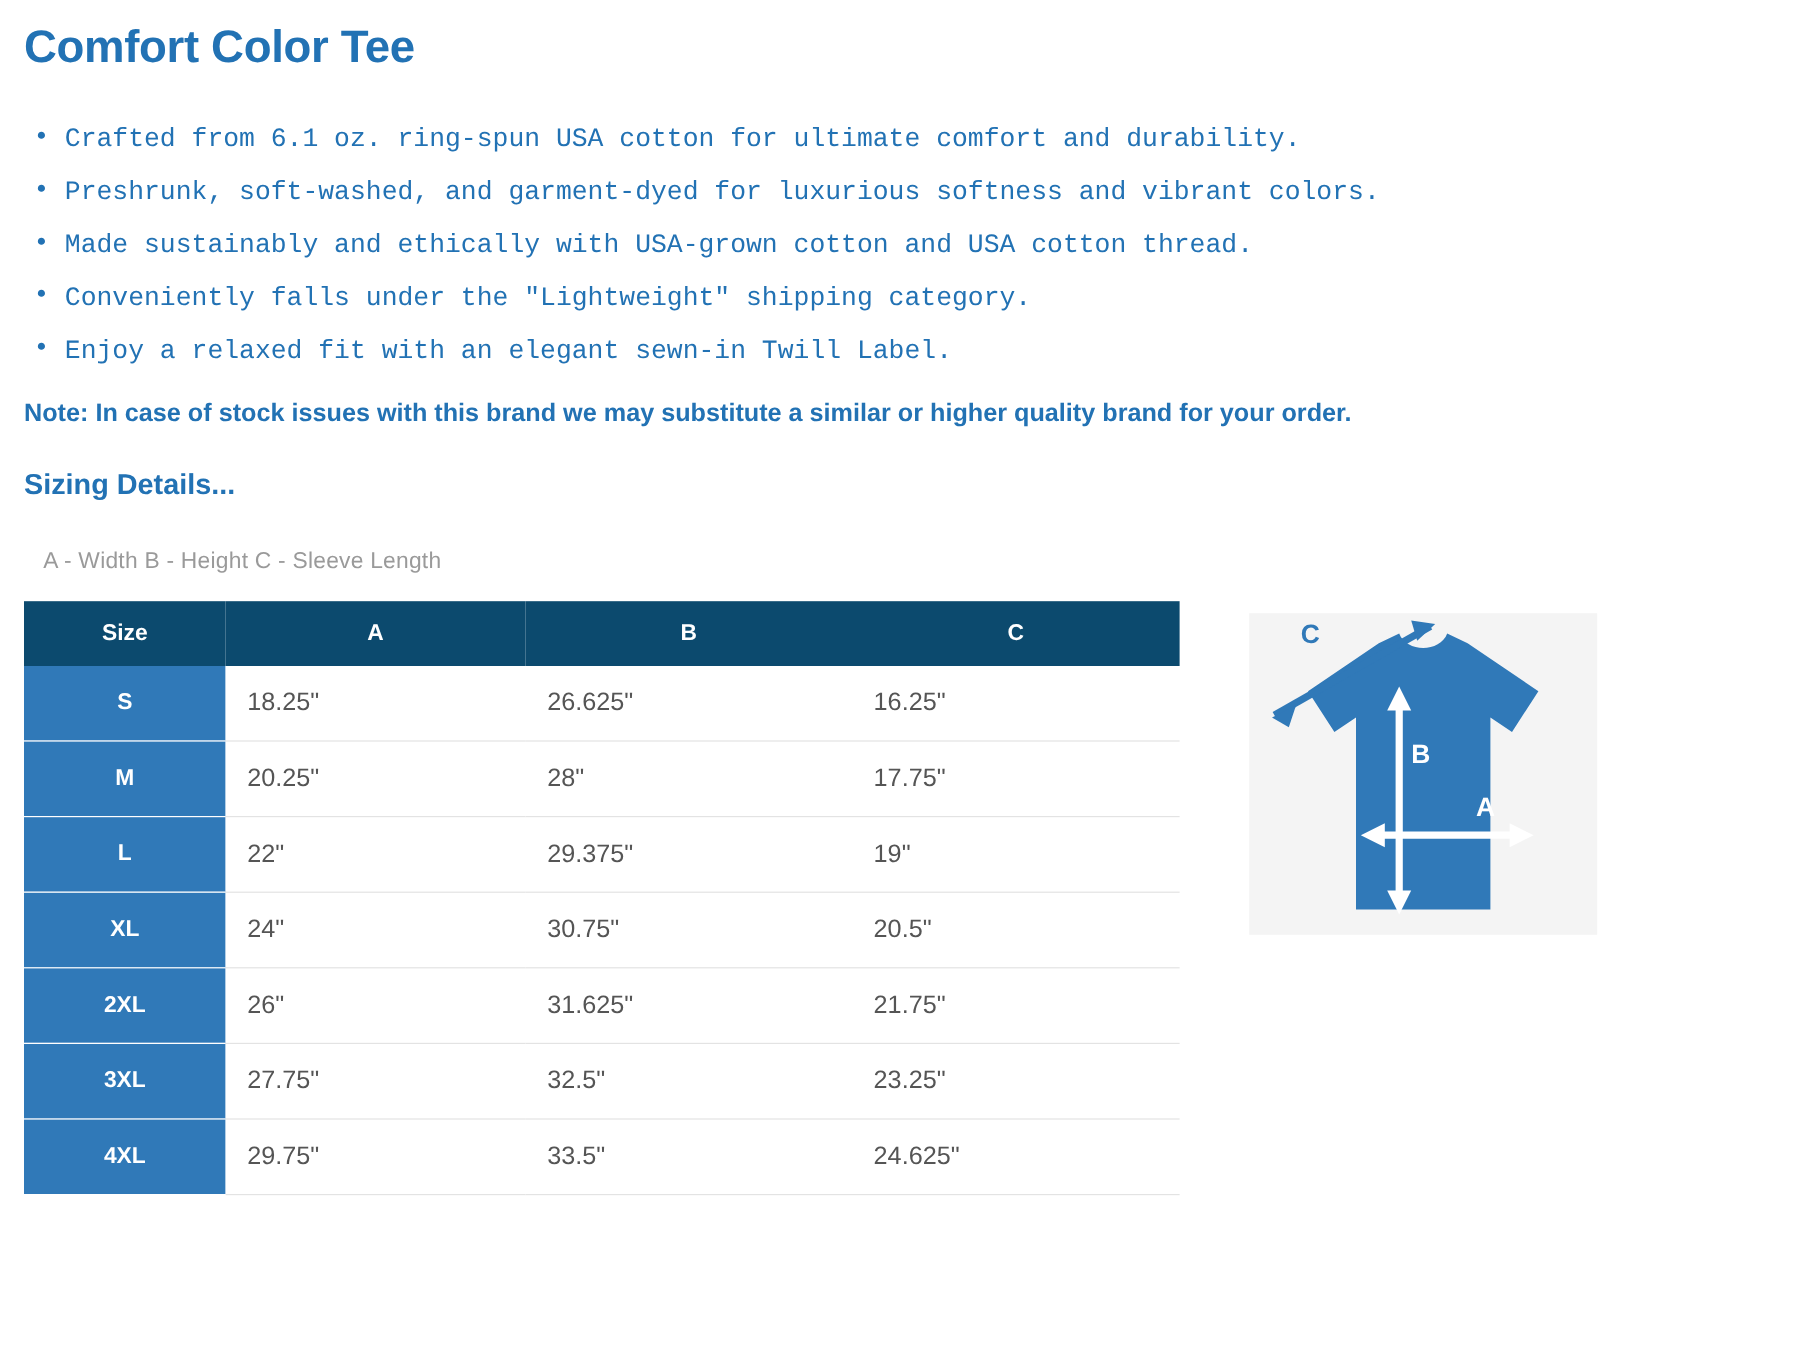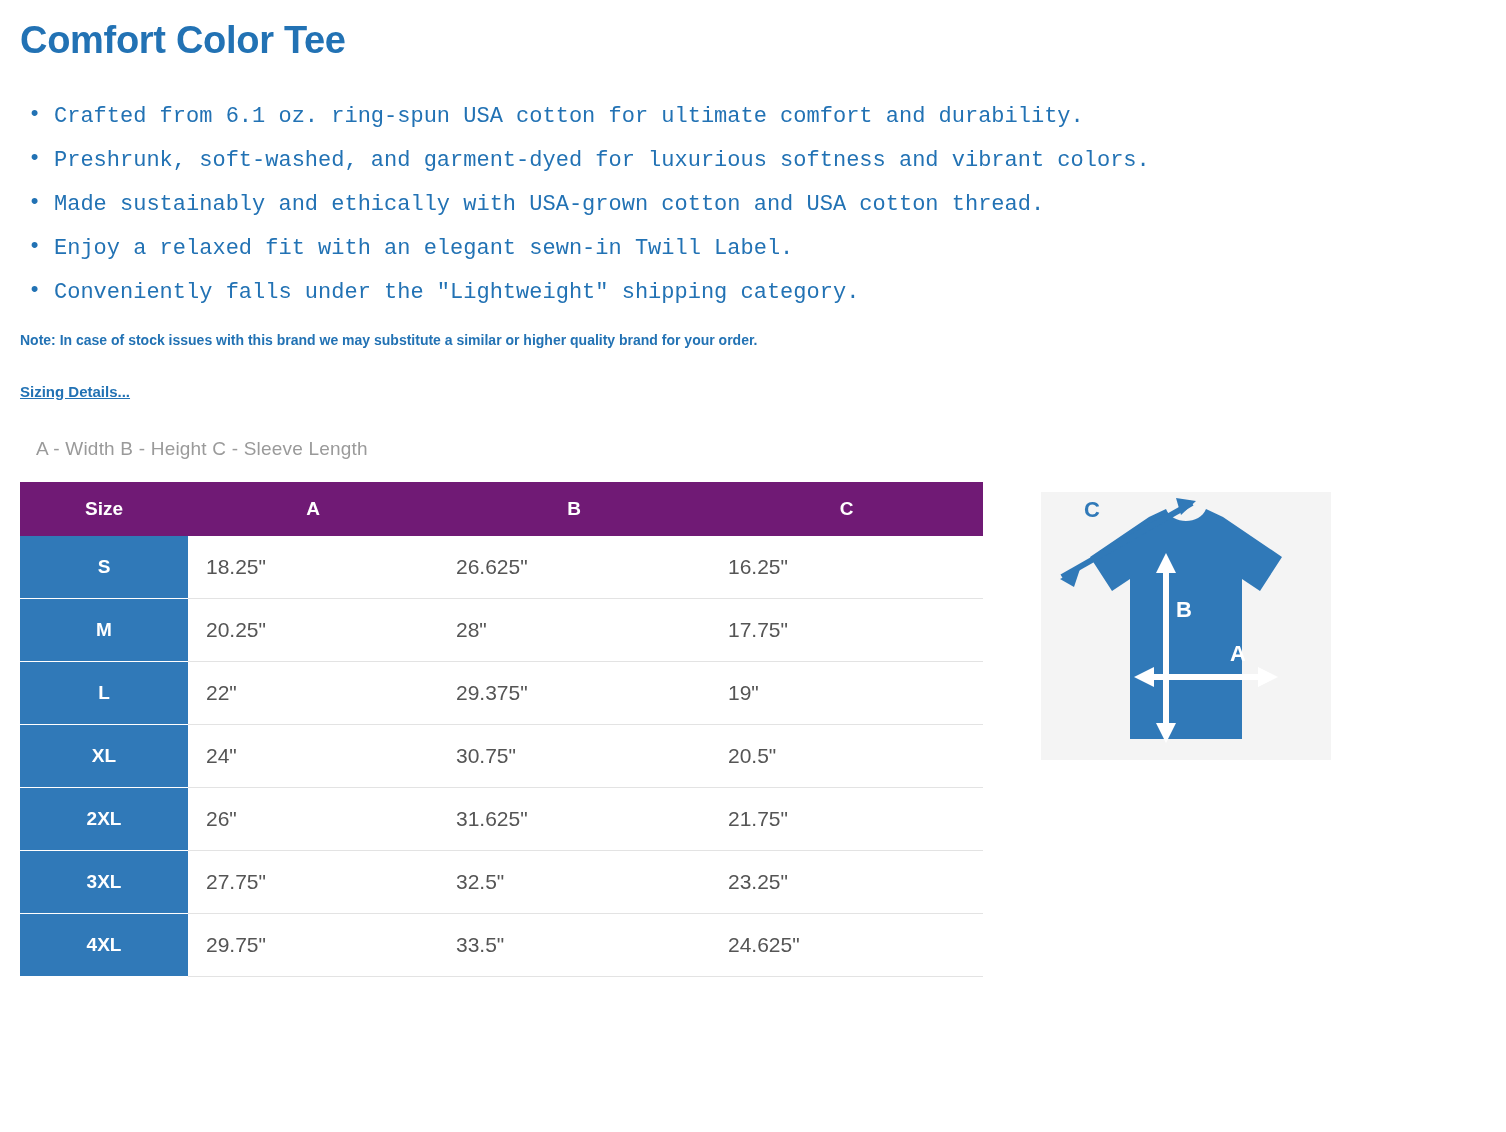--- a/index.html
+++ b/index.html
@@ -51,32 +51,31 @@
   ul.bullets li::before {
     content: "\2022";
     position: absolute;
     left: 8px;
     top: -2px;
     font-size: 22px;
     line-height: 1;
     color: #2272b4;
   }
   .note {
-    font-size: 14px;
+    font-size: 21px;
     font-weight: bold;
     color: #2272b4;
     margin: 0 0 34px 0;
     line-height: 1.2;
   }
   .sizing-heading {
-    font-size: 15px;
+    font-size: 24px;
     font-weight: bold;
     color: #2272b4;
     margin: 0 0 38px 0;
-    text-decoration: underline;
   }
   .legend {
     font-size: 19px;
     color: #9a9a9a;
     margin: 0 0 22px 16px;
     letter-spacing: 0.2px;
   }
   .content-row {
     display: flex;
     align-items: flex-start;
@@ -84,21 +83,21 @@
   .table-wrap {
     width: 963px;
     flex: 0 0 963px;
   }
   table.size-table {
     border-collapse: collapse;
     width: 963px;
     table-layout: fixed;
   }
   table.size-table th {
-    background: #701a75;
+    background: #0c4a6e;
     color: #ffffff;
     font-size: 19px;
     font-weight: bold;
     padding: 16px 0;
     text-align: center;
     border: none;
   }
   table.size-table th.col-size { width: 168px; }
   table.size-table th.col-a { width: 250px; }
   table.size-table th.col-b { width: 272px; }
@@ -140,22 +139,22 @@
 
 <div class="page">
 
   <h1 class="title">Comfort Color Tee</h1>
 
 
   <ul class="bullets">
     <li>Crafted from 6.1 oz. ring-spun USA cotton for ultimate comfort and durability.</li>
     <li>Preshrunk, soft-washed, and garment-dyed for luxurious softness and vibrant colors.</li>
     <li>Made sustainably and ethically with USA-grown cotton and USA cotton thread.</li>
+    <li>Conveniently falls under the "Lightweight" shipping category.</li>
     <li>Enjoy a relaxed fit with an elegant sewn-in Twill Label.</li>
-    <li>Conveniently falls under the "Lightweight" shipping category.</li>
   </ul>
 
   <div class="note">Note: In case of stock issues with this brand we may substitute a similar or higher quality brand for your order.</div>
 
   <div class="sizing-heading">Sizing Details...</div>
 
   <div class="legend">A - Width  B - Height  C - Sleeve Length</div>
 
   <div class="content-row">
 

